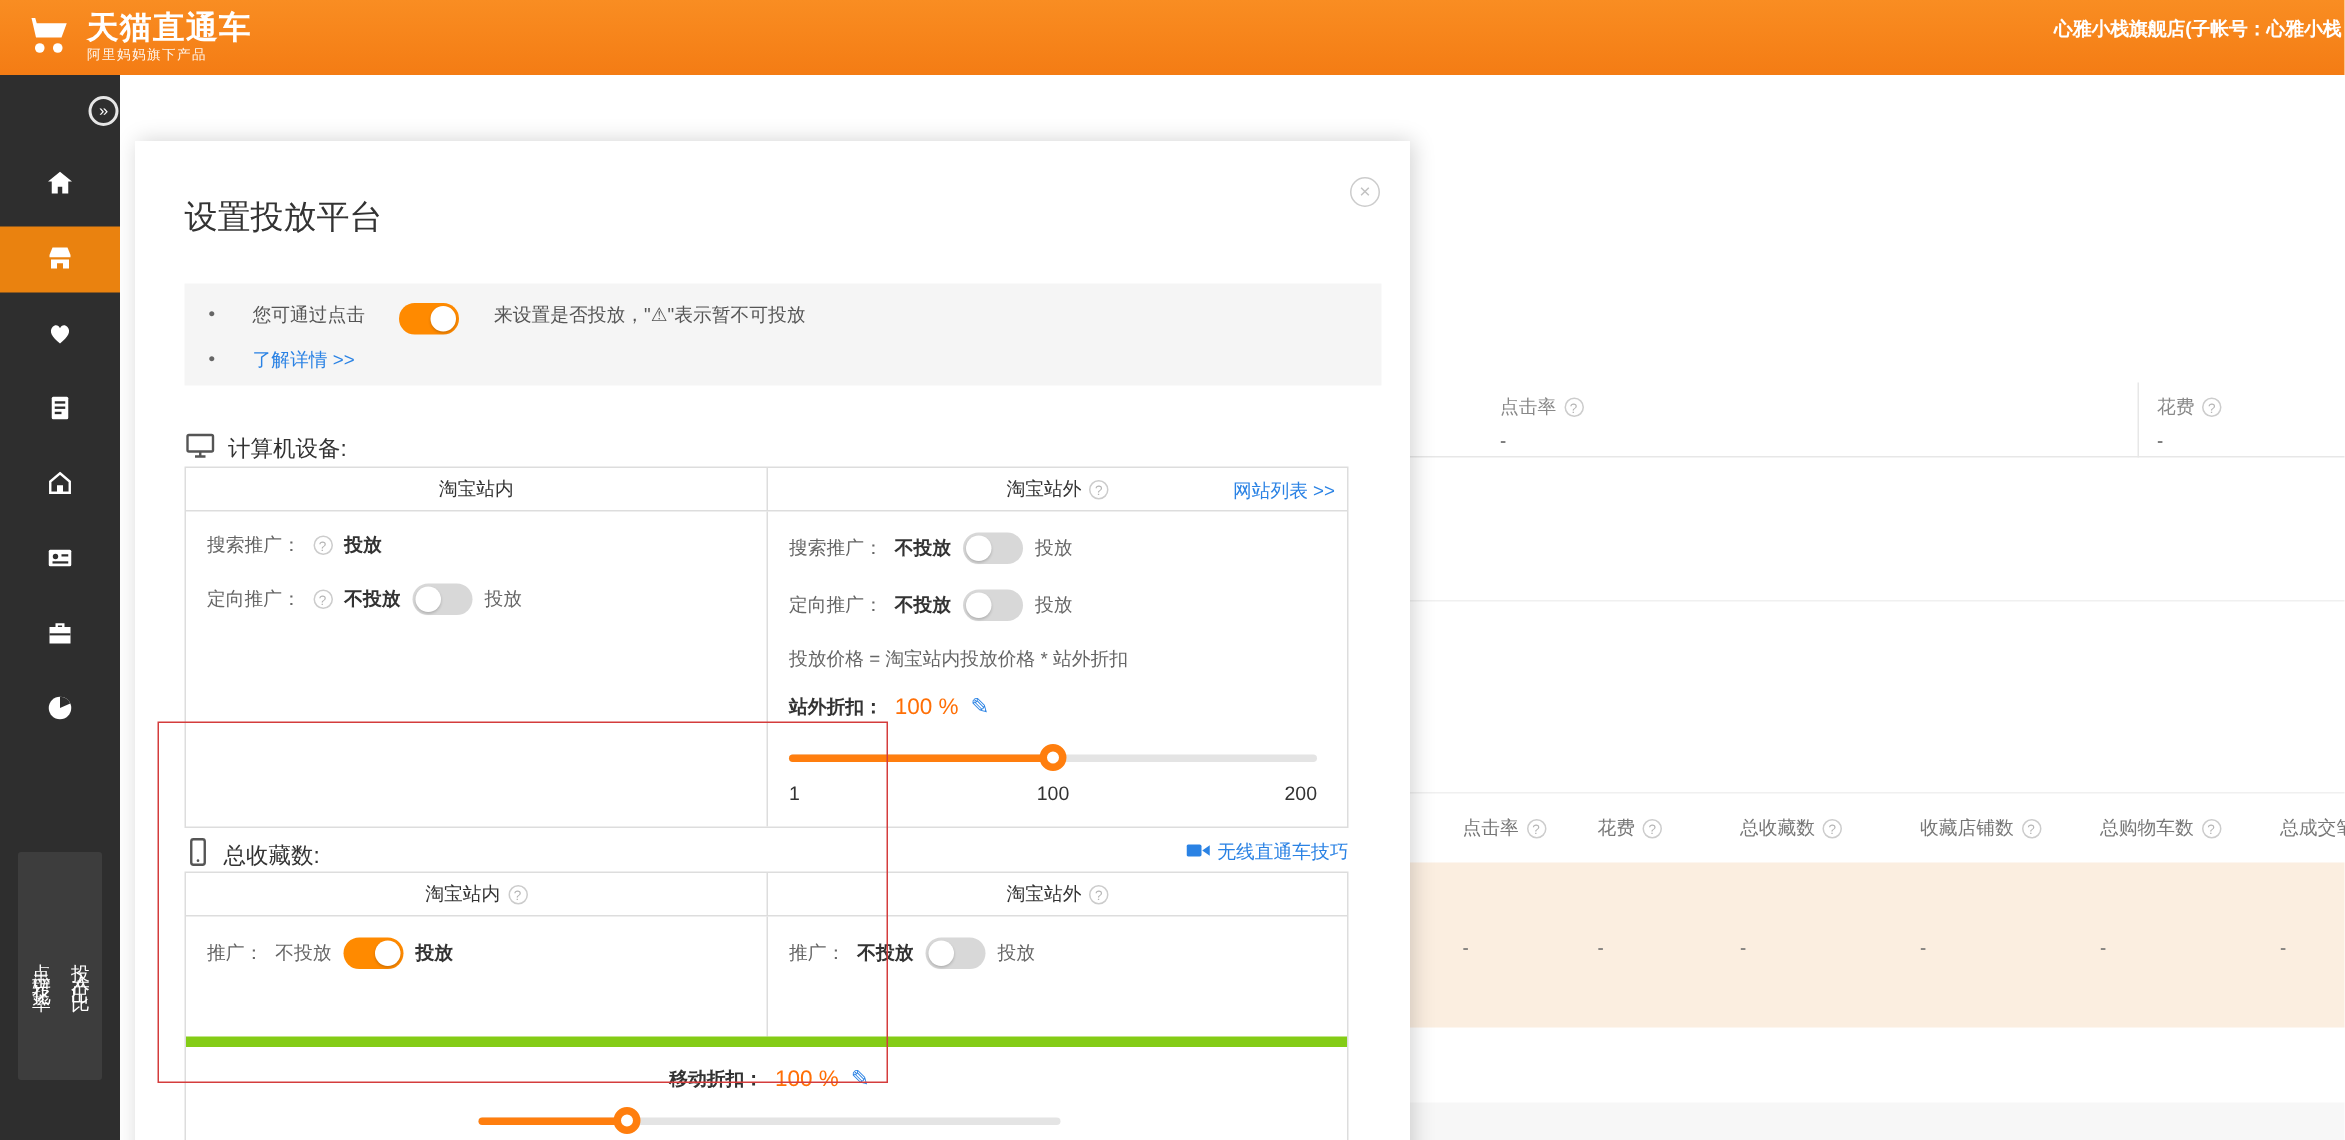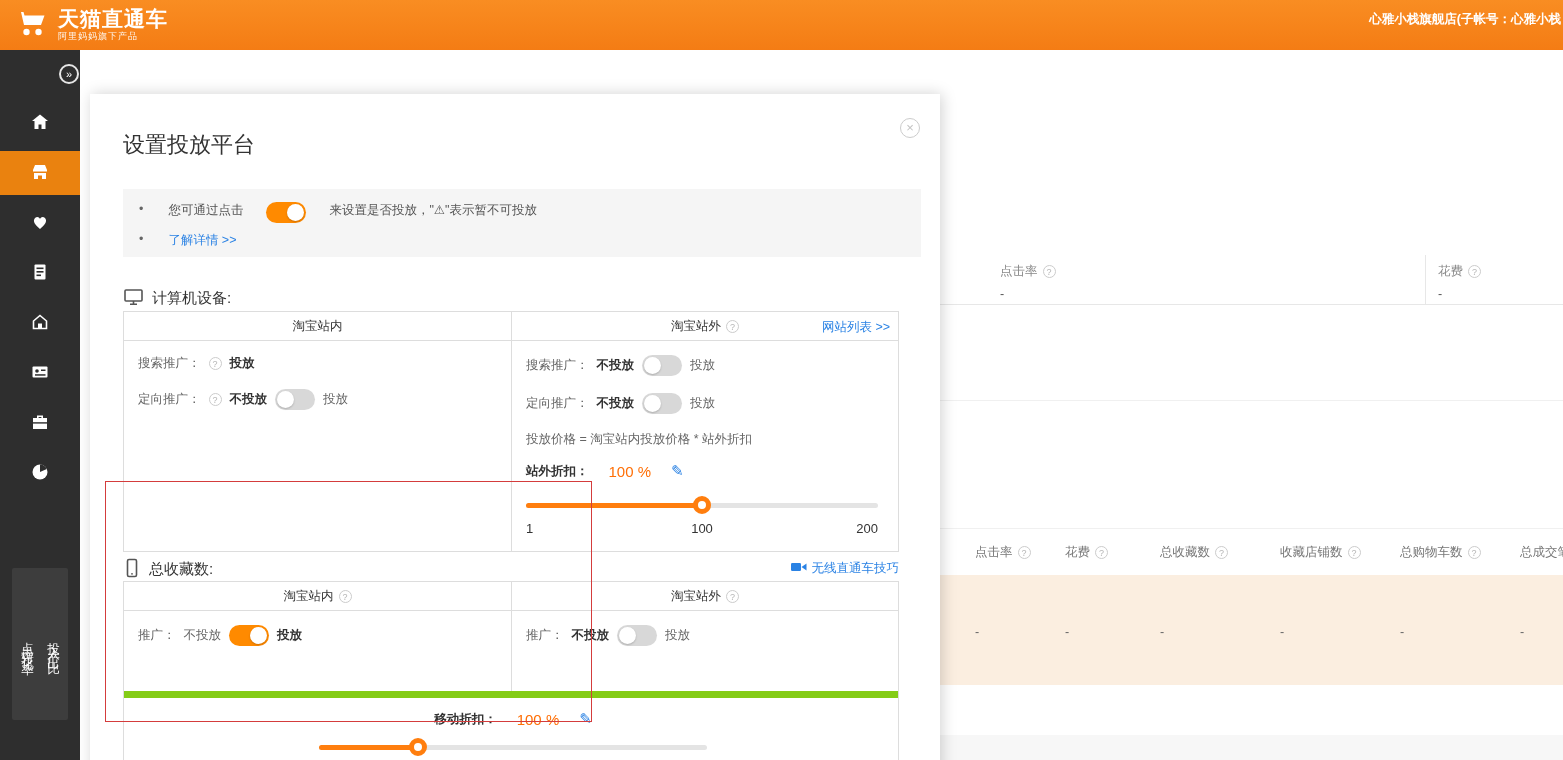--- a/index.html
+++ b/index.html
@@ -69,21 +69,21 @@
   .thead .hc2 { flex:1; }
   .weblist { position:absolute; right:8px; top:7px; }
   .tbody { display:flex; }
   .tbody .cell1 { width:388px; border-right:1px solid #ddd; padding:14px; }
   .tbody .cell2 { flex:1; padding:14px; }
   .t-computer .tbody { min-height:196px; }
   .t-mobile .tbody { min-height:80px;justify-content:center; }
   .field { display:flex; align-items:center; gap:8px; margin-bottom:17px; color:#666; }
   .state-b { color:#333; font-weight:700; }
   .formula { color:#666; margin-bottom:14px; }
-  .discount { display:flex; align-items:center; gap:20px; margin-bottom:16px; }
+  .discount { display:flex; align-items:center; gap:8px; margin-bottom:16px; }
   .discount .dlab { color:#333; font-weight:700; }
   .discount .dval { color:#ff6f06; font-size:15px; }
   .pencil { color:#2a82e4; font-size:15px; cursor:pointer; }
   .pencil::after { content:"✎"; }
 
   .slider { position:relative; height:18px; }
   .slider .track { position:absolute; left:0; right:0; top:7px; height:5px; background:#e4e4e4; border-radius:3px; }
   .slider .fill { position:absolute; left:0; top:7px; height:5px; width:calc(var(--p) * 1%); background:#ff7e0e; border-radius:3px; }
   .slider .thumb { position:absolute; top:0; left:calc(var(--p) * 1% - 9px); width:18px; height:18px;
     border-radius:50%; background:#fff; border:5px solid #ff7e0e; cursor:pointer; }

